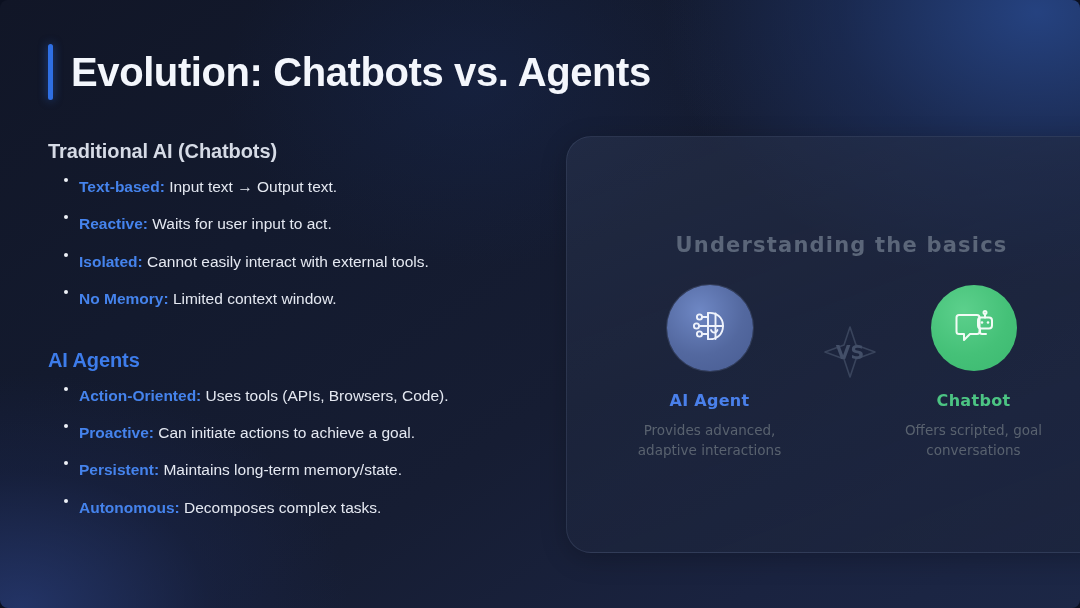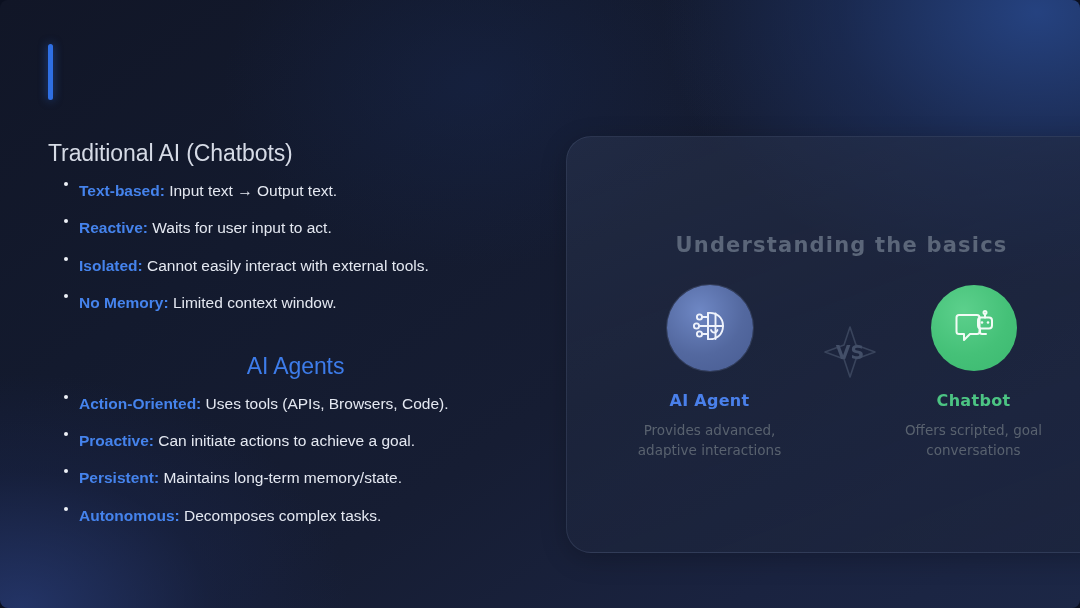--- a/index.html
+++ b/index.html
@@ -51,27 +51,27 @@
 
   
   .left-col {
     position: absolute;
     left: 48px;
     top: 140px;
     width: 495px;
   }
   .section { margin-bottom: 6px; }
   .sec-heading {
-    font-size: 23px;
-    font-weight: normal;
+    font-size: 20px;
+    font-weight: bold;
     letter-spacing: -0.1px;
     margin-bottom: 14px;
   }
   .sec-heading.light { color: #d6dbe6; }
-  .sec-heading.accent { color: #3d7cea; text-align: center; }
+  .sec-heading.accent { color: #3d7cea; }
 
   .section.agents { margin-top: 40px; }
 
   ul.bullets { list-style: none; }
   ul.bullets li {
     position: relative;
     padding-left: 31px;
     margin-bottom: 18px;
     font-size: 15.5px;
     line-height: 1.25;
@@ -178,20 +178,21 @@
     padding: 0 6px;
   }
 </style>
 </head>
 <body>
 
 <div class="slide">
 
   <div class="title-row">
     <div class="title-bar"></div>
+    <div class="title-text">Evolution: Chatbots vs. Agents</div>
   </div>
 
   <div class="left-col">
 
     <div class="section chatbots">
       <div class="sec-heading light">Traditional AI (Chatbots)</div>
       <ul class="bullets">
         <li>
           <span class="b-label">Text-based:</span>
           <span class="b-text">Input text → Output text.</span>

